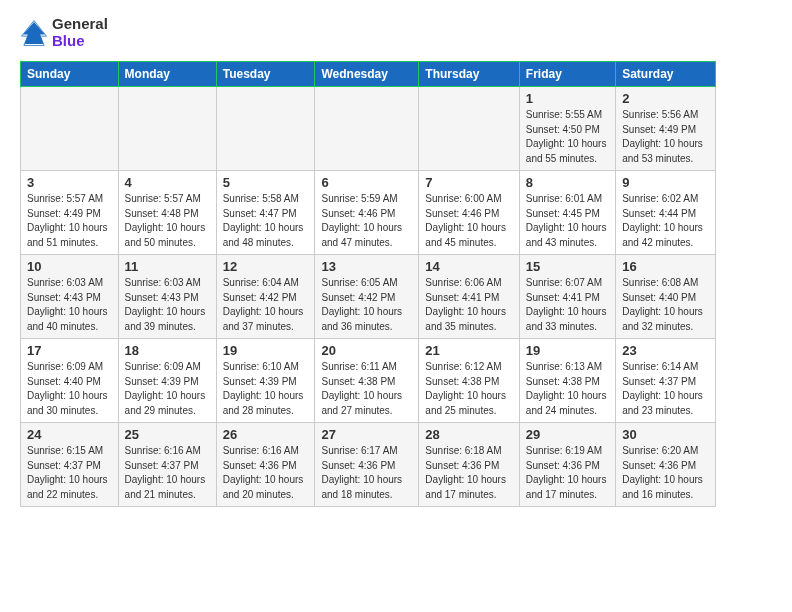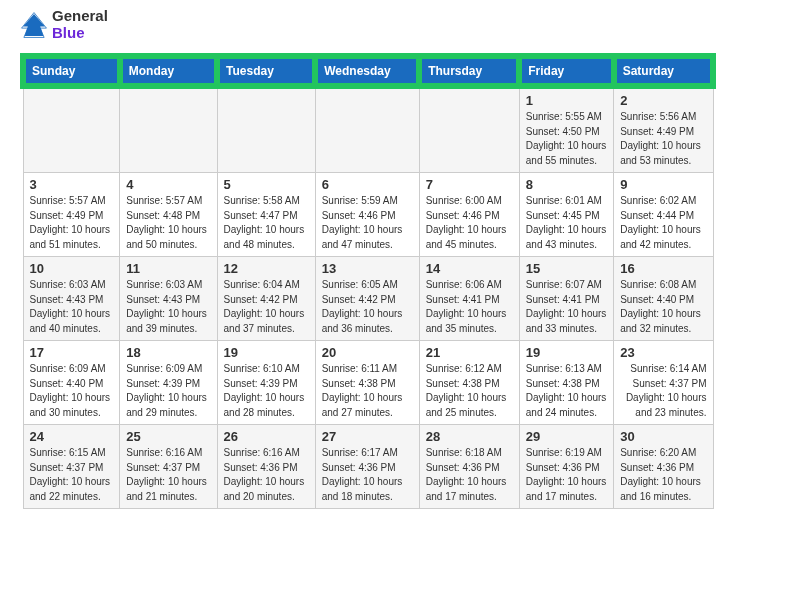--- a/index.html
+++ b/index.html
@@ -5,21 +5,21 @@
     * { box-sizing: border-box; margin: 0; padding: 0; }
     body {
       font-family: Arial, sans-serif;
       background: #fff;
       width: 792px;
       min-height: 612px;
       overflow: hidden;
     }
     .page {
       width: 736px;
-      padding: 8px 20px 16px 20px;
+      padding: 16px 20px 16px 20px;
     }
     .header {
       display: flex;
       justify-content: space-between;
       align-items: flex-start;
       margin-bottom: 12px;
     }
     .logo {
       display: flex;
       align-items: center;
@@ -61,21 +61,21 @@
       width: 100%;
       border-collapse: collapse;
     }
     .calendar th {
       background: #1a6bbf;
       color: #fff;
       font-size: 12px;
       font-weight: bold;
       padding: 5px 6px;
       text-align: left;
-      border: 6px solid #22c55e;
+      border: 1px solid #22c55e;
     }
     .calendar td {
       border: 1px solid #ccc;
       vertical-align: top;
       padding: 4px 6px;
       width: 113px;
       min-height: 80px;
       background: #fff;
       font-size: 10.5px;
       color: #333;
@@ -270,21 +270,21 @@
 Daylight: 10 hours and 25 minutes.</div>
           </td>
           <td>
             <span class="day-num">19</span>
             <div class="day-info" style="white-space: pre-line;">Sunrise: 6:13 AM
 Sunset: 4:38 PM
 Daylight: 10 hours and 24 minutes.</div>
           </td>
           <td>
             <span class="day-num">23</span>
-            <div class="day-info" style="white-space: pre-line; text-align: right;">Sunrise: 6:14 AM
+            <div class="day-info" style="white-space: pre-line;">Sunrise: 6:14 AM
 Sunset: 4:37 PM
 Daylight: 10 hours and 23 minutes.</div>
           </td>
         </tr>
         <tr>
           <td>
             <span class="day-num">24</span>
             <div class="day-info" style="white-space: pre-line;">Sunrise: 6:15 AM
 Sunset: 4:37 PM
 Daylight: 10 hours and 22 minutes.</div>

